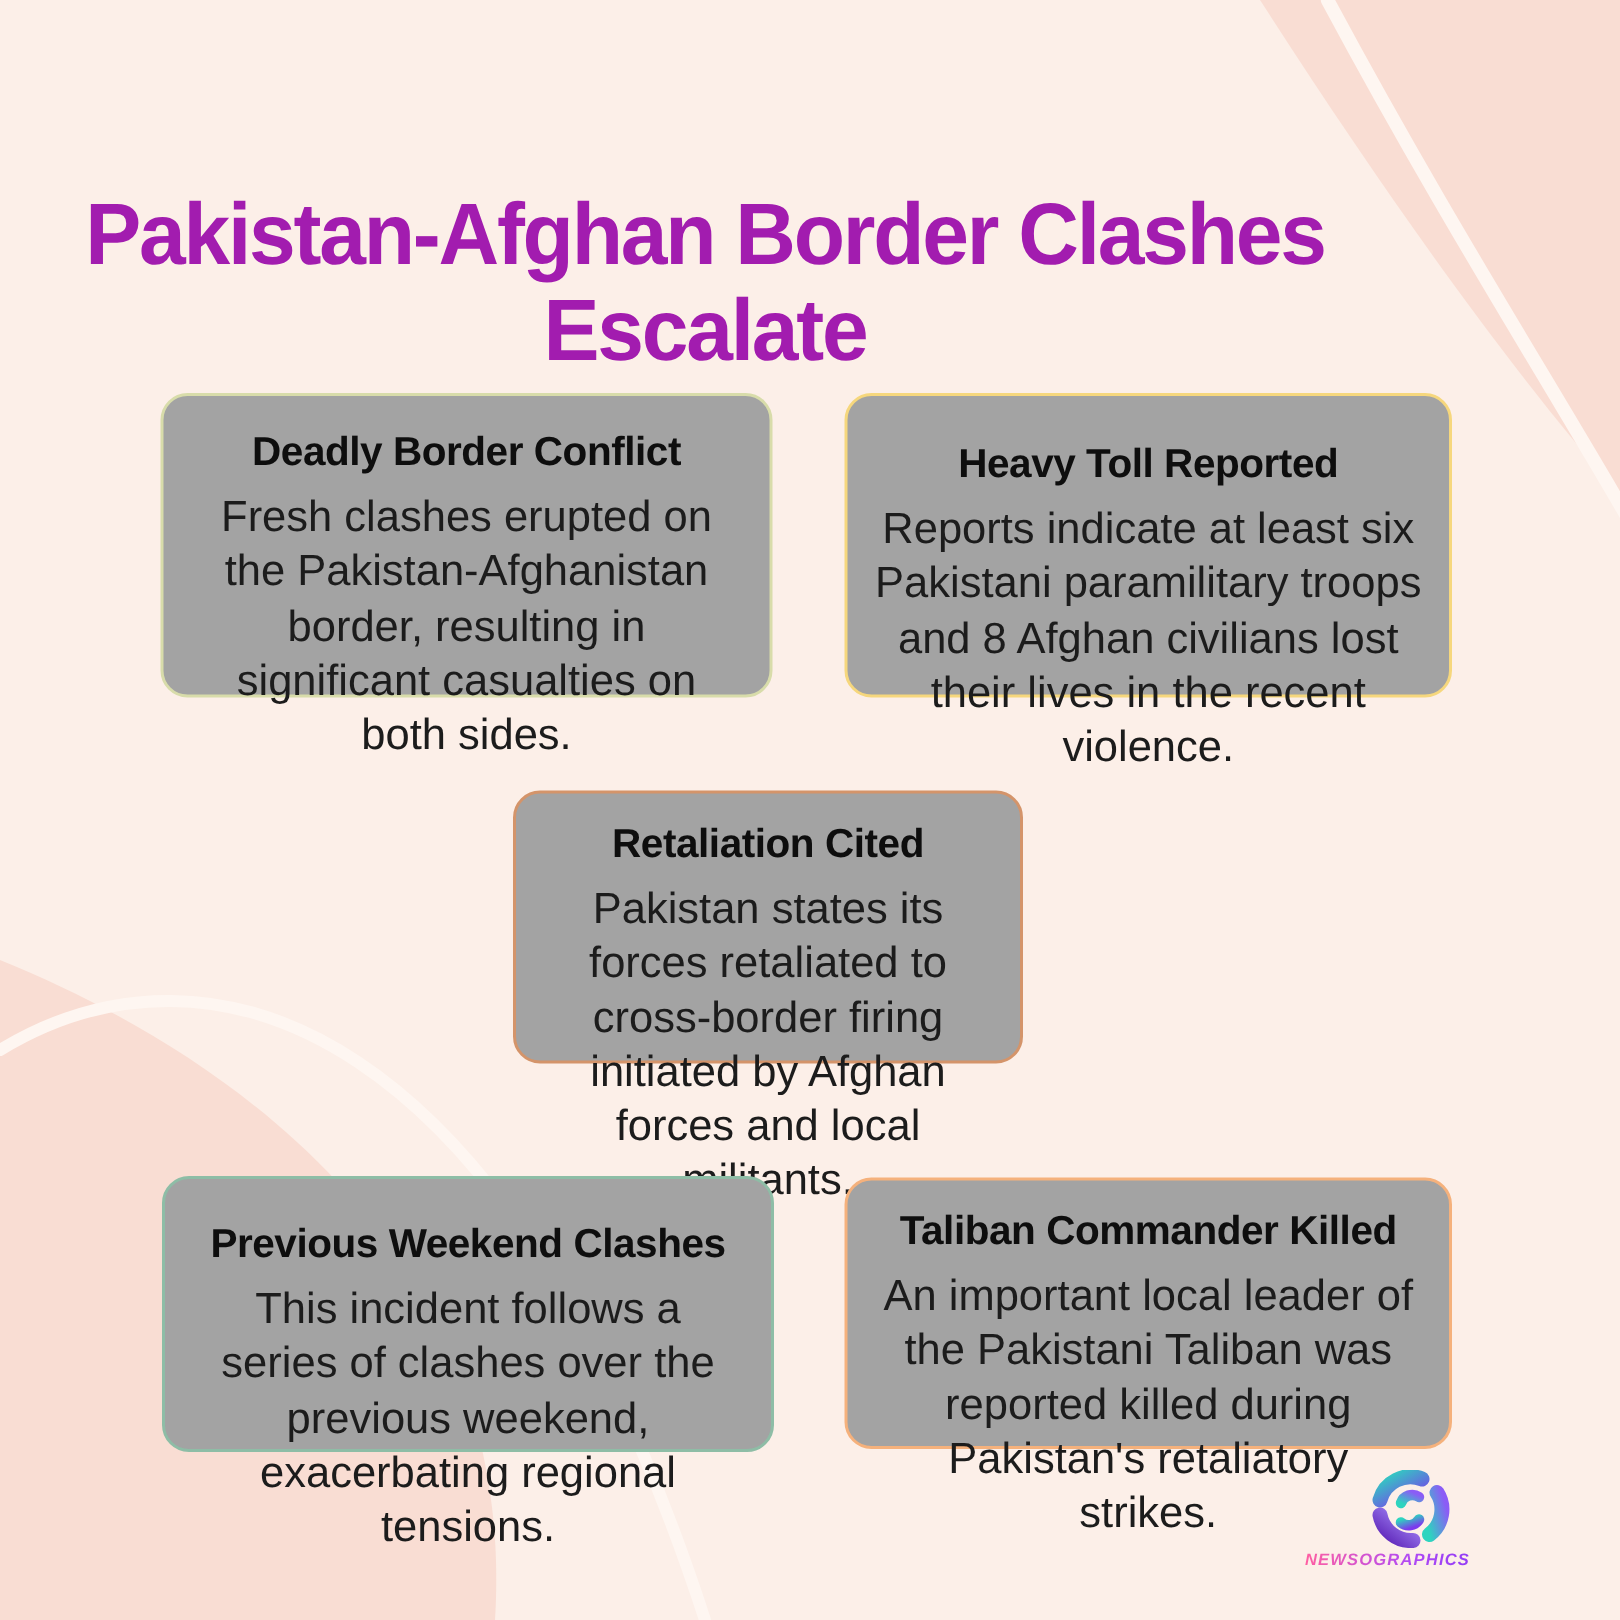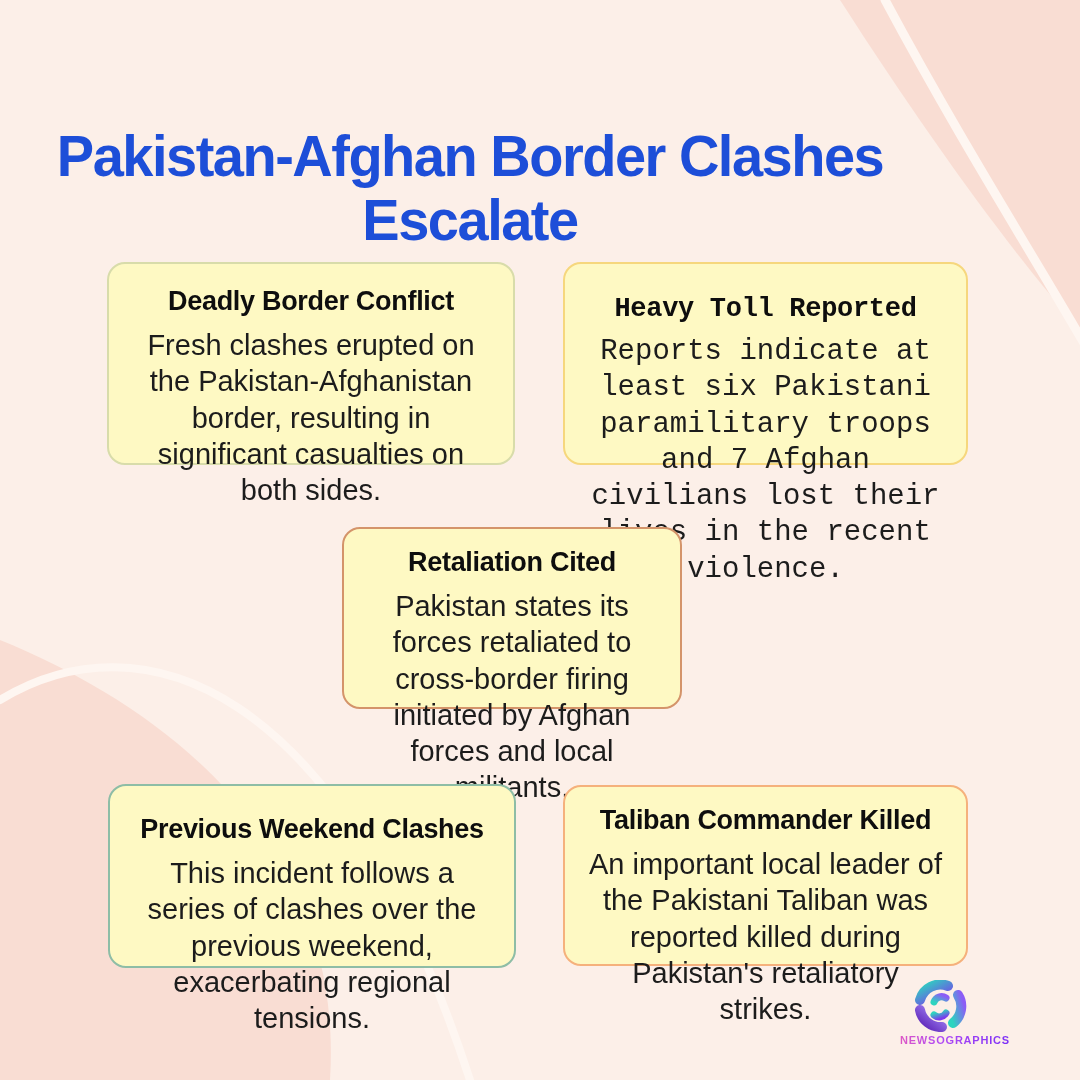--- a/index.html
+++ b/index.html
@@ -8,50 +8,50 @@
     font-family:"Liberation Sans", sans-serif;
     position:relative; overflow:hidden;
     background:#fcefe8;
   }
   #canvas { position:absolute; inset:0; width:1080px; height:1080px; }
   #bg-decor { position:absolute; inset:0; z-index:0; }
 
   #title {
     position:absolute; top:86px; left:0; width:940px;
     text-align:center; z-index:2;
-    color:#1d4ed8; font-weight:800; font-size:56px; line-height:1.16;
+    color:#a21caf; font-weight:800; font-size:56px; line-height:1.16;
     letter-spacing:-1.5px;
   }
   #title .tline { display:block; transform:scaleY(1.04); }
 
   .card {
     position:absolute; z-index:2;
-    background:#fef9c3;
+    background:#a3a3a3;
     border:2px solid #ccc;
     border-radius:18px;
     box-sizing:border-box;
     text-align:center;
     padding:22px 18px 32px;
   }
   .card h2 {
     margin:0 0 10px; font-size:27px; font-weight:700;
     color:#0e0e0e; letter-spacing:-0.3px;
   }
   .card p {
     margin:0; font-size:29px; line-height:1.25; color:#1c1c1c;
   }
   #card-1 { left:107px; top:262px; width:408px; height:203px; }
-  #card-2 { left:563px; top:262px; width:405px; height:203px; padding-top:30px;font-family:Liberation Mono, monospace; }
+  #card-2 { left:563px; top:262px; width:405px; height:203px; padding-top:30px; }
   #card-3 { left:342px; top:527px; width:340px; height:182px; padding-top:18px; }
   #card-4 { left:108px; top:784px; width:408px; height:184px; padding-top:28px; }
   #card-5 { left:563px; top:785px; width:405px; height:181px; padding-top:18px; }
 
   #brand {
     position:absolute; left:870px; top:980px; width:140px;
-    z-index:2; text-align:right;
+    z-index:2; text-align:left;font-style:italic;
   }
   #brand .globe { display:block; margin:0 auto 2px; }
   #brand .brand-text {
     font-size:11px; font-weight:700; letter-spacing:0.8px;
     background:linear-gradient(90deg,#ff5fa2,#b14bf4,#7b2ff7);
     -webkit-background-clip:text; background-clip:text;
     -webkit-text-fill-color:transparent; color:#a64bf4;
   }
 </style>
 </head>
@@ -71,21 +71,21 @@
     <span class="tline">Escalate</span>
   </h1>
 
   <section id="card-1" class="card" style="border-color: rgb(216, 220, 170);">
     <h2>Deadly Border Conflict</h2>
     <p>Fresh clashes erupted on the Pakistan-Afghanistan border, resulting in significant casualties on both sides.</p>
   </section>
 
   <section id="card-2" class="card" style="border-color: rgb(246, 215, 125);">
     <h2>Heavy Toll Reported</h2>
-    <p>Reports indicate at least six Pakistani paramilitary troops and 7 Afghan civilians lost their lives in the recent violence.</p>
+    <p>Reports indicate at least six Pakistani paramilitary troops and 8 Afghan civilians lost their lives in the recent violence.</p>
   </section>
 
   <section id="card-3" class="card" style="border-color: rgb(212, 148, 106);">
     <h2>Retaliation Cited</h2>
     <p>Pakistan states its forces retaliated to cross-border firing initiated by Afghan forces and local militants.</p>
   </section>
 
   <section id="card-4" class="card" style="border-color: rgb(142, 189, 166);">
     <h2>Previous Weekend Clashes</h2>
     <p>This incident follows a series of clashes over the previous weekend, exacerbating regional tensions.</p>

